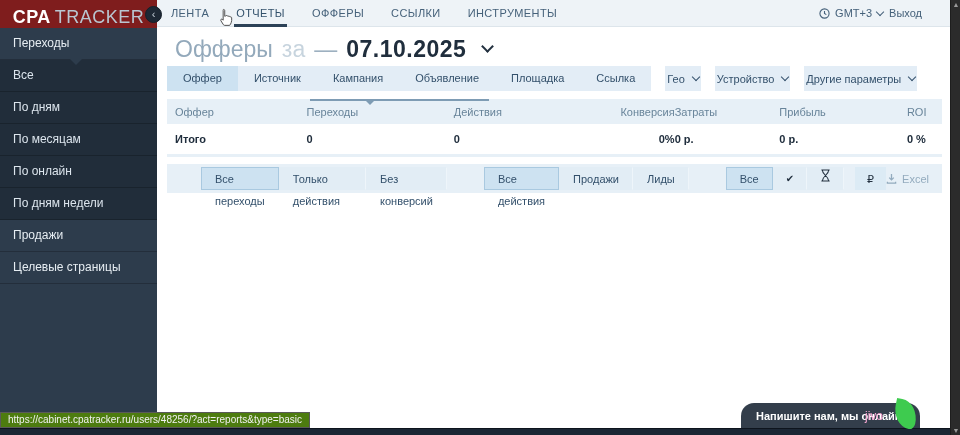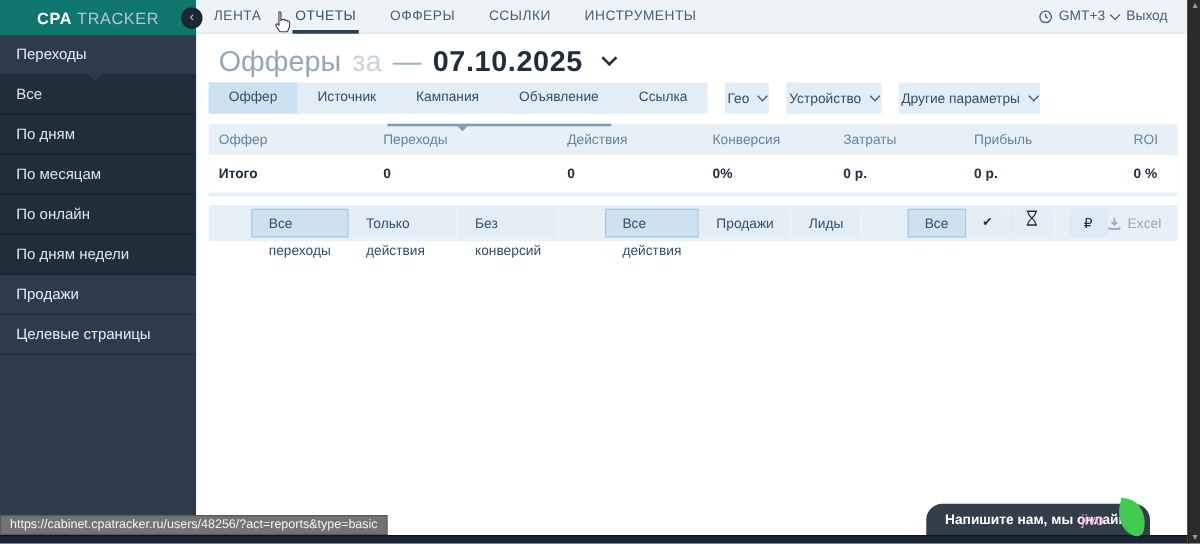--- a/index.html
+++ b/index.html
@@ -1,39 +1,39 @@
 <!DOCTYPE html>
 <html><head>
 <meta charset="utf-8">
 <style>
   * { margin:0; padding:0; box-sizing:border-box; }
   html,body { width:960px; height:435px; overflow:hidden; }
   body { position:relative; background:#fff; font-family:"Liberation Sans","DejaVu Sans",sans-serif; }
 
   
   .sidebar { position:absolute; left:0; top:0; width:157px; height:428px; background:#2d3c4c; }
-  .logo-bar { height:28px; background:#0f766e; display:flex; align-items:center; justify-content:center;
-              color:#fff; font-size:13px; letter-spacing:.5px; }
+  .logo-bar { height:28px; background:#7f1d1d; display:flex; align-items:flex-end; justify-content:center;
+              color:#fff; font-size:18px; letter-spacing:.5px; }
   .logo-bold { font-weight:bold; color:#fff; }
   .logo-rest { color:#b9c6d1; margin-left:4px; }
   .collapse-btn { position:absolute; left:145px; top:6px; width:17px; height:17px; border-radius:50%;
                   background:#1d2835; border:1px solid #151f29; color:#c2cdd6; font-size:11px;
                   line-height:14px; text-align:center; z-index:6; }
   .side-item { height:32px; line-height:31px; padding-left:13px; font-size:12px; color:#e6edf2;
                border-bottom:1px solid rgba(0,0,0,.22); position:relative; cursor:pointer; }
   .side-item.section { background:#2d3c4c; }
   .side-item.sub { background:#212d3a; color:#dce5ed; }
   .side-caret { position:absolute; left:70px; bottom:-6px; width:0; height:0; z-index:3;
                 border-left:6px solid transparent; border-right:6px solid transparent;
                 border-top:6px solid #2d3c4c; }
 
   
   .main { position:absolute; left:157px; top:0; width:793px; height:428px; background:#fff; }
   .topbar { height:27px; background:#eef3f7; border-bottom:1px solid #dde5eb; display:flex;
-            align-items:center; padding:0 16px 0 12px; }
+            align-items:center; padding:0 28px 0 12px; }
   .nav-item { height:27px; line-height:26px; font-size:11px; letter-spacing:.4px; color:#45617a;
               margin-right:23px; padding:0 2px; border-bottom:3px solid transparent; cursor:pointer; }
   .nav-item.active { border-bottom-color:#2c4257; color:#33516b; }
   .topbar-spacer { flex:1; }
   .tz-block { display:flex; align-items:center; gap:5px; font-size:11px; color:#45617a; cursor:pointer; }
   .logout { margin-left:6px; font-size:11px; color:#45617a; cursor:pointer; }
 
   .chev { width:6px; height:6px; border-right:1.5px solid currentColor; border-bottom:1.5px solid currentColor;
           display:inline-block; transform:rotate(45deg); margin-top:-3px; }
   .chev-lg { width:9px; height:9px; border-width:2.5px; color:#22303f; margin-left:8px; margin-top:-6px; }
@@ -57,21 +57,21 @@
             display:flex; align-items:center; gap:8px; cursor:pointer; }
 
   
   .table-panel { position:absolute; left:10px; top:99px; width:775px; height:58px; background:#e7f0f7; }
   .sort-indicator { position:absolute; top:0; left:18.5%; width:23%; border-top:2px solid #7e9cb4; }
   .sort-caret { width:0; height:0; margin-left:31%; border-left:4px solid transparent;
                 border-right:4px solid transparent; border-top:4px solid #7e9cb4; }
   .thead { display:flex; height:25px; align-items:center; font-size:11px; color:#68849a; }
   .trow { display:flex; height:30px; align-items:center; background:#fff; font-size:11px;
           font-weight:bold; color:#202e3d; }
-  .c0{width:18%; padding-left:8px;} .c1{width:19%;} .c2{width:15%;} .c3{width:13.5%;}
+  .c0{width:18%; padding-left:8px;} .c1{width:19%;} .c2{width:15%;} .c3{width:13.5%;text-align:right;}
   .c4{width:13.5%;} .c5{width:13.5%;} .c6{width:7.5%;padding-left:23px;}
 
   
   .filters-panel { position:absolute; left:10px; top:164px; width:775px; height:29px; background:#e7f0f7;
                    display:flex; align-items:center; padding-left:8px; }
   .fgroup { display:flex; margin-right:11px;margin-left:26px; }
   .fbtn { height:23px; line-height:22px; padding:0 13px; font-size:11px; color:#33506b;
           background:#e2edf5; border:1px solid transparent; border-right:1px solid #eef5fa; cursor:pointer; }
   .fbtn.active { background:#cde2f1; border:1px solid #a9c9e0; }
   .fbtn.iconbtn { padding:0 12px; color:#22303f; font-size:10px; }
@@ -82,21 +82,21 @@
 
   
   .scrollbar { position:absolute; right:0; top:0; width:10px; height:435px; background:#2b2b2b;
                border-left:1px solid #1e1e1e; z-index:40; }
   .sb-arrow { position:absolute; left:0; width:10px; text-align:center; color:#9a9a9a; font-size:7px; cursor:pointer; }
   .sb-up { top:1px; } .sb-down { bottom:1px; }
 
   
   .taskbar-strip { position:absolute; left:0; bottom:0; width:950px; height:7px; background:#1b2634;
                    border-top:1px solid #0d141d; z-index:10; }
-  .status-tooltip { position:absolute; left:0; top:412px; height:16px; line-height:14px; background:#737373;
+  .status-tooltip { position:absolute; left:0; top:412px; height:16px; line-height:14px; background:#4d7c0f;
                     border:1px solid #5a5a5a; color:#f2f2f2; font-size:10px; padding:0 7px; z-index:25;
                     white-space:nowrap; }
   .chat-widget { position:absolute; left:741px; top:403px; width:179px; height:25px; background:#333e4b;
                  border-radius:13px 13px 0 0; z-index:20; display:flex; align-items:center; color:#fff;
                  cursor:pointer; }
   .chat-msg { font-size:11px; font-weight:bold; padding-left:15px; white-space:nowrap; }
   .chat-brand { position:absolute; right:37px; top:6px; font-size:12px; color:#f9a8d4; }
   .chat-leaf { position:absolute; right:3px; top:-3px; width:23px; height:28px; background:#3ecb4f;
                border-radius:0 100% 30% 100%; transform:rotate(12deg); }
 </style>
@@ -169,20 +169,21 @@
     <span class="title-date">07.10.2025</span>
     <i class="chev chev-lg"></i>
   </div>
 
   <div class="tabs-row">
     <div class="tab-group">
       <div class="dim-tab active">Оффер</div>
       <div class="dim-tab">Источник</div>
       <div class="dim-tab">Кампания</div>
       <div class="dim-tab">Объявление</div>
+      <div class="dim-tab">Площадка</div>
       <div class="dim-tab">Ссылка</div>
     </div>
     <div class="dd-btn">
       <span>Гео</span>
       <i class="chev"></i>
     </div>
     <div class="dd-btn">
       <span>Устройство</span>
       <i class="chev"></i>
     </div>

